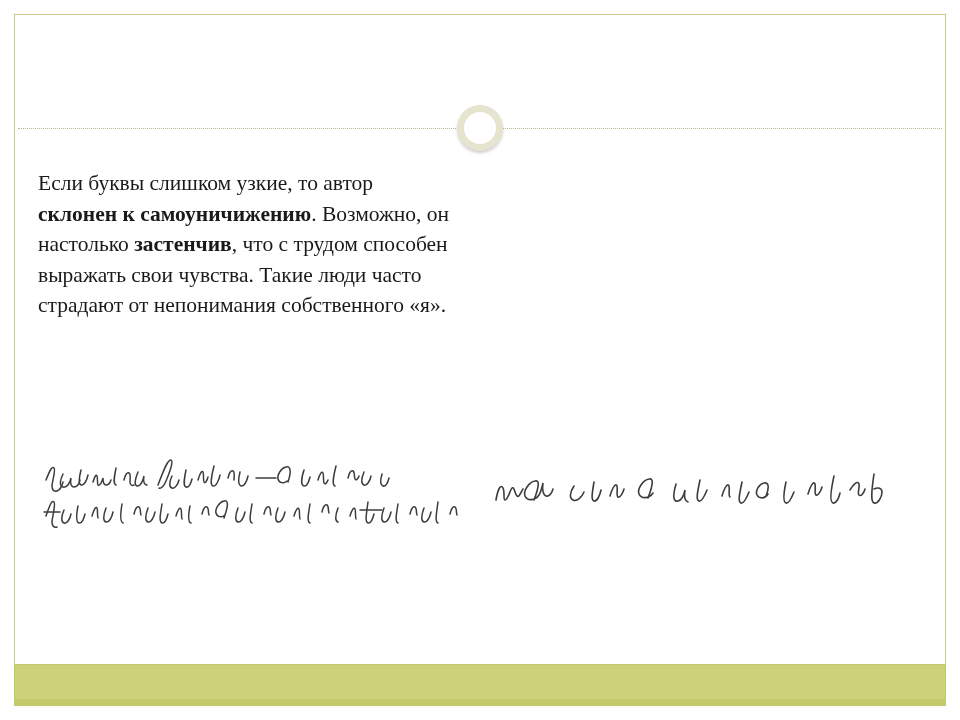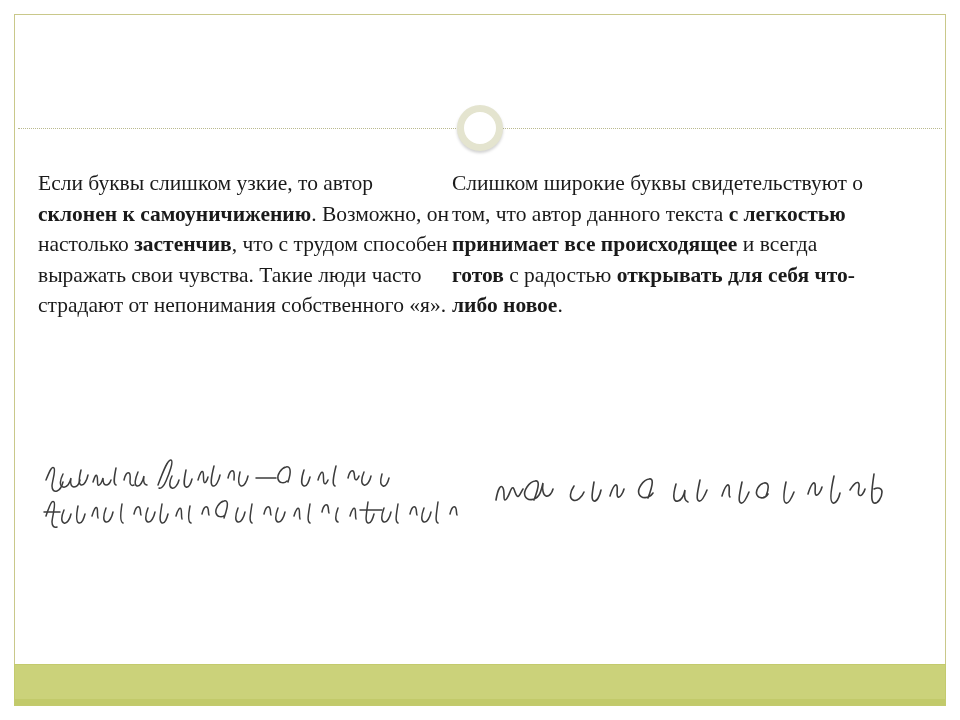--- a/index.html
+++ b/index.html
@@ -101,20 +101,21 @@
     box-sizing: border-box;
   }
 
   
   .columns {
     position: absolute;
     left: 38px;
     top: 168px;
     width: 884px;
     display: flex;
+    gap: 56px;
   }
   .col {
     width: 414px;
     font-size: 21.5px;
     line-height: 1.42;
     color: #1a1a1a;
     font-family: "Liberation Serif", serif;
     text-align: left;
   }
   .col b {
@@ -145,21 +146,20 @@
 <div class="slide">
 
   <div class="frame"></div>
 
 
   <div class="divider"></div>
   <div class="ring"></div>
 
   <div class="columns">
     <div class="col" id="col-0"><span>Если буквы слишком узкие, то автор </span><b>склонен к самоуничижению</b><span>. Возможно, он настолько </span><b>застенчив</b><span>, что с трудом способен выражать свои чувства. Такие люди часто страдают от непонимания собственного «я».</span></div>
-    <div class="col" id="col-1"><span>Слишком широкие буквы свидетельствуют о том, что автор данного текста </span><b>с легкостью принимает все происходящее</b><span> и всегда </span><b>готов</b><span> с радостью </span><b>открывать для себя что-либо новое</b><span>.</span></div>
   </div>
 
   <div class="hand-area">
 
     <div class="hand hand-left">
       <svg width="430" height="90" viewBox="0 0 430 90" fill="none" stroke="#3c3c3c" stroke-width="1.5" stroke-linecap="round">
         <path d="M8 30 c4-10 6-14 8-12 2 2 -2 14 -2 18 0 4 2 6 5 5 3-1 5-5 6-9"></path>
         <path d="M25 24 c-3 6 -4 12 0 13 4 1 7-4 8-9 -1 5 0 9 3 9 3 0 5-3 6-7"></path>
         <path d="M43 20 c-2 8 -3 14 0 15 3 1 6-5 7-10"></path>
         <path d="M55 32 c2-6 3-8 4-6 1 2 0 8 1 9 2 1 4-3 5-7 0 4 1 7 3 7 2 0 4-2 5-5"></path>

